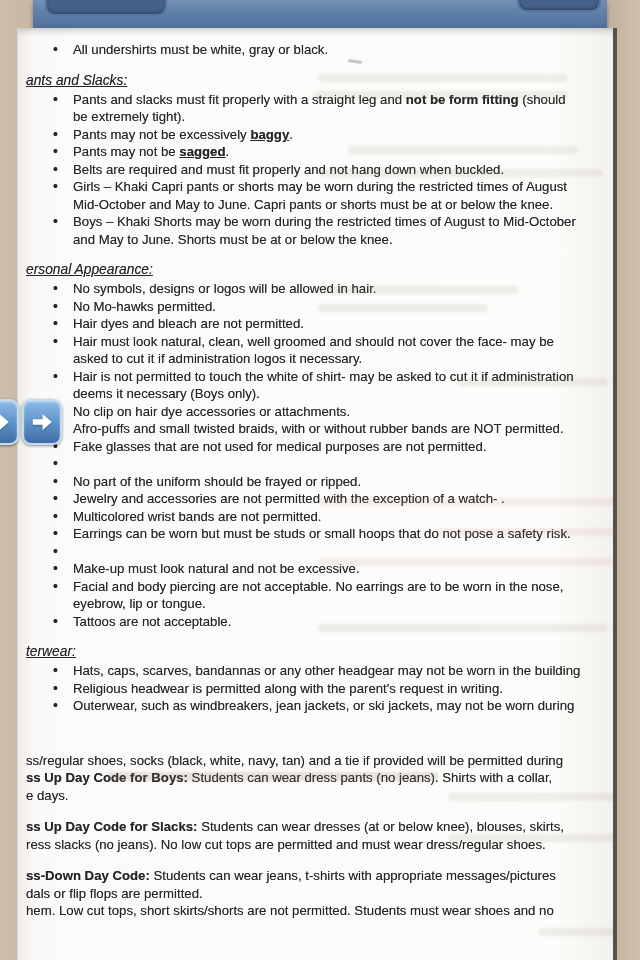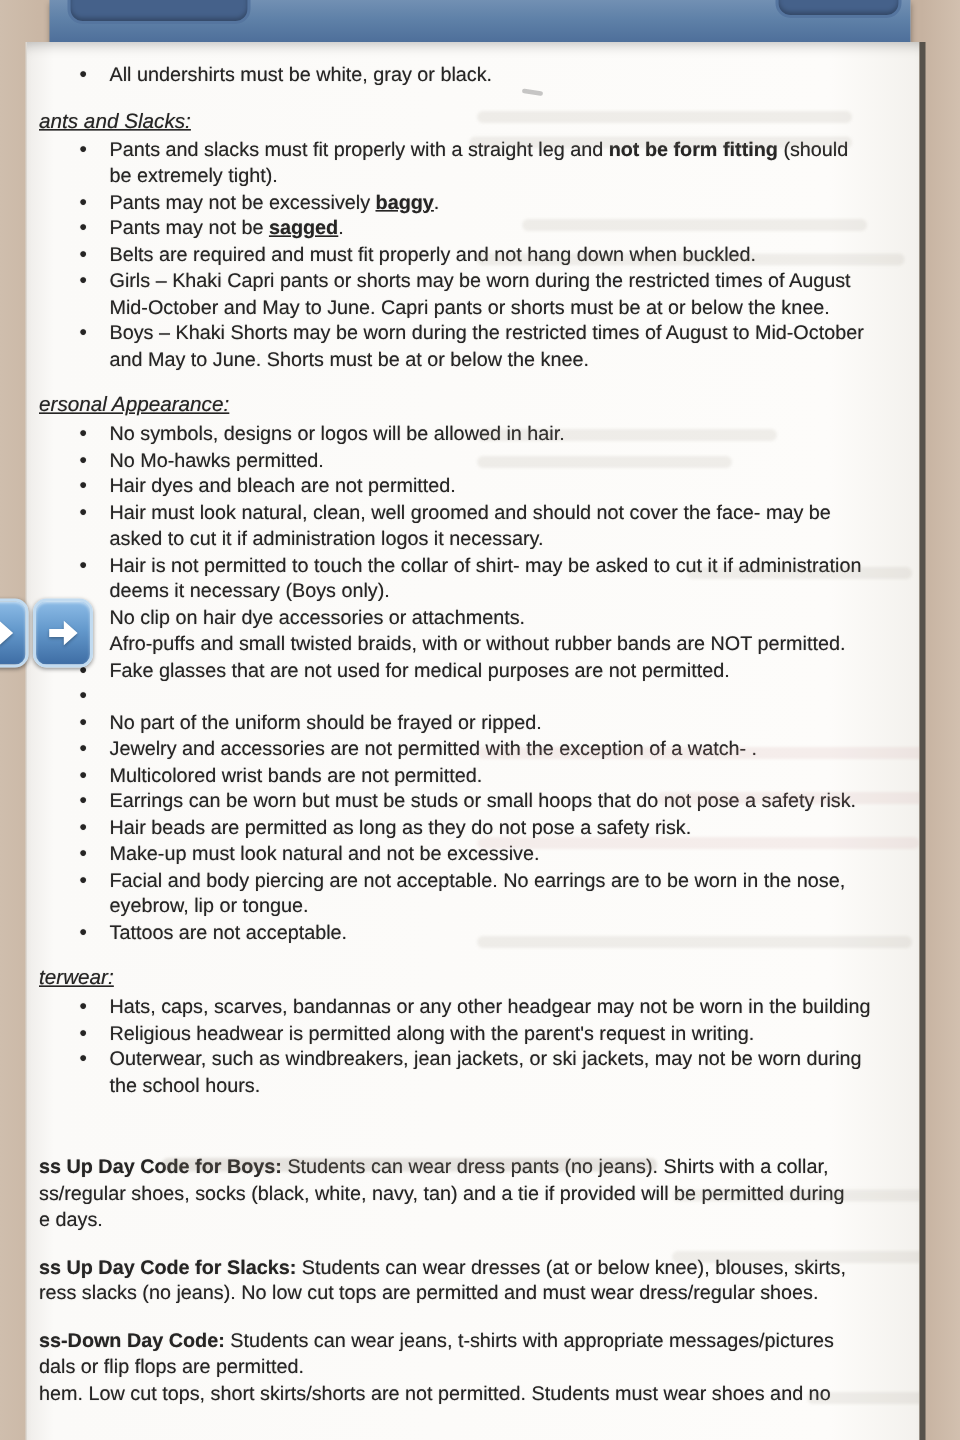--- a/index.html
+++ b/index.html
@@ -112,21 +112,21 @@
             <div class="line bline"><span class="dot">•</span><span>No Mo-hawks permitted.</span></div>
           </div>
           <div class="bullet-item">
             <div class="line bline"><span class="dot">•</span><span>Hair dyes and bleach are not permitted.</span></div>
           </div>
           <div class="bullet-item">
             <div class="line bline"><span class="dot">•</span><span>Hair must look natural, clean, well groomed and should not cover the face- may be</span></div>
             <div class="line bline"><span>asked to cut it if administration logos it necessary.</span></div>
           </div>
           <div class="bullet-item">
-            <div class="line bline"><span class="dot">•</span><span>Hair is not permitted to touch the collar of shirt- may be asked to cut it if administration</span></div>
+            <div class="line bline"><span class="dot">•</span><span>Hair is not permitted to touch the white of shirt- may be asked to cut it if administration</span></div>
             <div class="line bline"><span>deems it necessary (Boys only).</span></div>
           </div>
           <div class="bullet-item">
             <div class="line bline"><span>No clip on hair dye accessories or attachments.</span></div>
             <div class="line bline"><span class="dot">•</span><span>Afro-puffs and small twisted braids, with or without rubber bands are NOT permitted.</span></div>
           </div>
           <div class="bullet-item">
             <div class="line bline"><span class="dot">•</span><span>Fake glasses that are not used for medical purposes are not permitted.</span></div>
           </div>
           <div class="bullet-item">
@@ -138,21 +138,21 @@
           <div class="bullet-item">
             <div class="line bline"><span class="dot">•</span><span>Jewelry and accessories are not permitted with the exception of a watch- .</span></div>
           </div>
           <div class="bullet-item">
             <div class="line bline"><span class="dot">•</span><span>Multicolored wrist bands are not permitted.</span></div>
           </div>
           <div class="bullet-item">
             <div class="line bline"><span class="dot">•</span><span>Earrings can be worn but must be studs or small hoops that do not pose a safety risk.</span></div>
           </div>
           <div class="bullet-item">
-            <div class="line bline"><span class="dot">•</span><span>Hair beads are permitted as long as they do not pose a safety risk.</span></div>
+            <div class="line bline"><span class="dot">•</span></div>
           </div>
           <div class="bullet-item">
             <div class="line bline"><span class="dot">•</span><span>Make-up must look natural and not be excessive.</span></div>
           </div>
           <div class="bullet-item">
             <div class="line bline"><span class="dot">•</span><span>Facial and body piercing are not acceptable. No earrings are to be worn in the nose,</span></div>
             <div class="line bline"><span>eyebrow, lip or tongue.</span></div>
           </div>
           <div class="bullet-item">
             <div class="line bline"><span class="dot">•</span><span>Tattoos are not acceptable.</span></div>
@@ -161,26 +161,25 @@
         <div class="heading">terwear:</div>
         <div class="bullets">
           <div class="bullet-item">
             <div class="line bline"><span class="dot">•</span><span>Hats, caps, scarves, bandannas or any other headgear may not be worn in the building</span></div>
           </div>
           <div class="bullet-item">
             <div class="line bline"><span class="dot">•</span><span>Religious headwear is permitted along with the parent's request in writing.</span></div>
           </div>
           <div class="bullet-item">
             <div class="line bline"><span class="dot">•</span><span>Outerwear, such as windbreakers, jean jackets, or ski jackets, may not be worn during</span></div>
-            <div class="line bline"><span>the school hours.</span></div>
           </div>
         </div>
         <div class="para">
+          <div class="line pline"><span>ss/regular shoes, socks (black, white, navy, tan) and a tie if provided will be permitted during</span></div>
           <div class="line pline"><span class="b">ss Up Day Code for Boys:</span><span> Students can wear dress pants (no jeans). Shirts with a collar,</span></div>
-          <div class="line pline"><span>ss/regular shoes, socks (black, white, navy, tan) and a tie if provided will be permitted during</span></div>
           <div class="line pline"><span>e days.</span></div>
         </div>
         <div class="para">
           <div class="line pline"><span class="b">ss Up Day Code for Slacks:</span><span> Students can wear dresses (at or below knee), blouses, skirts,</span></div>
           <div class="line pline"><span>ress slacks (no jeans). No low cut tops are permitted and must wear dress/regular shoes.</span></div>
         </div>
         <div class="para">
           <div class="line pline"><span class="b">ss-Down Day Code:</span><span> Students can wear jeans, t-shirts with appropriate messages/pictures</span></div>
           <div class="line pline"><span>dals or flip flops are permitted.</span></div>
           <div class="line pline"><span>hem. Low cut tops, short skirts/shorts are not permitted. Students must wear shoes and no</span></div>

